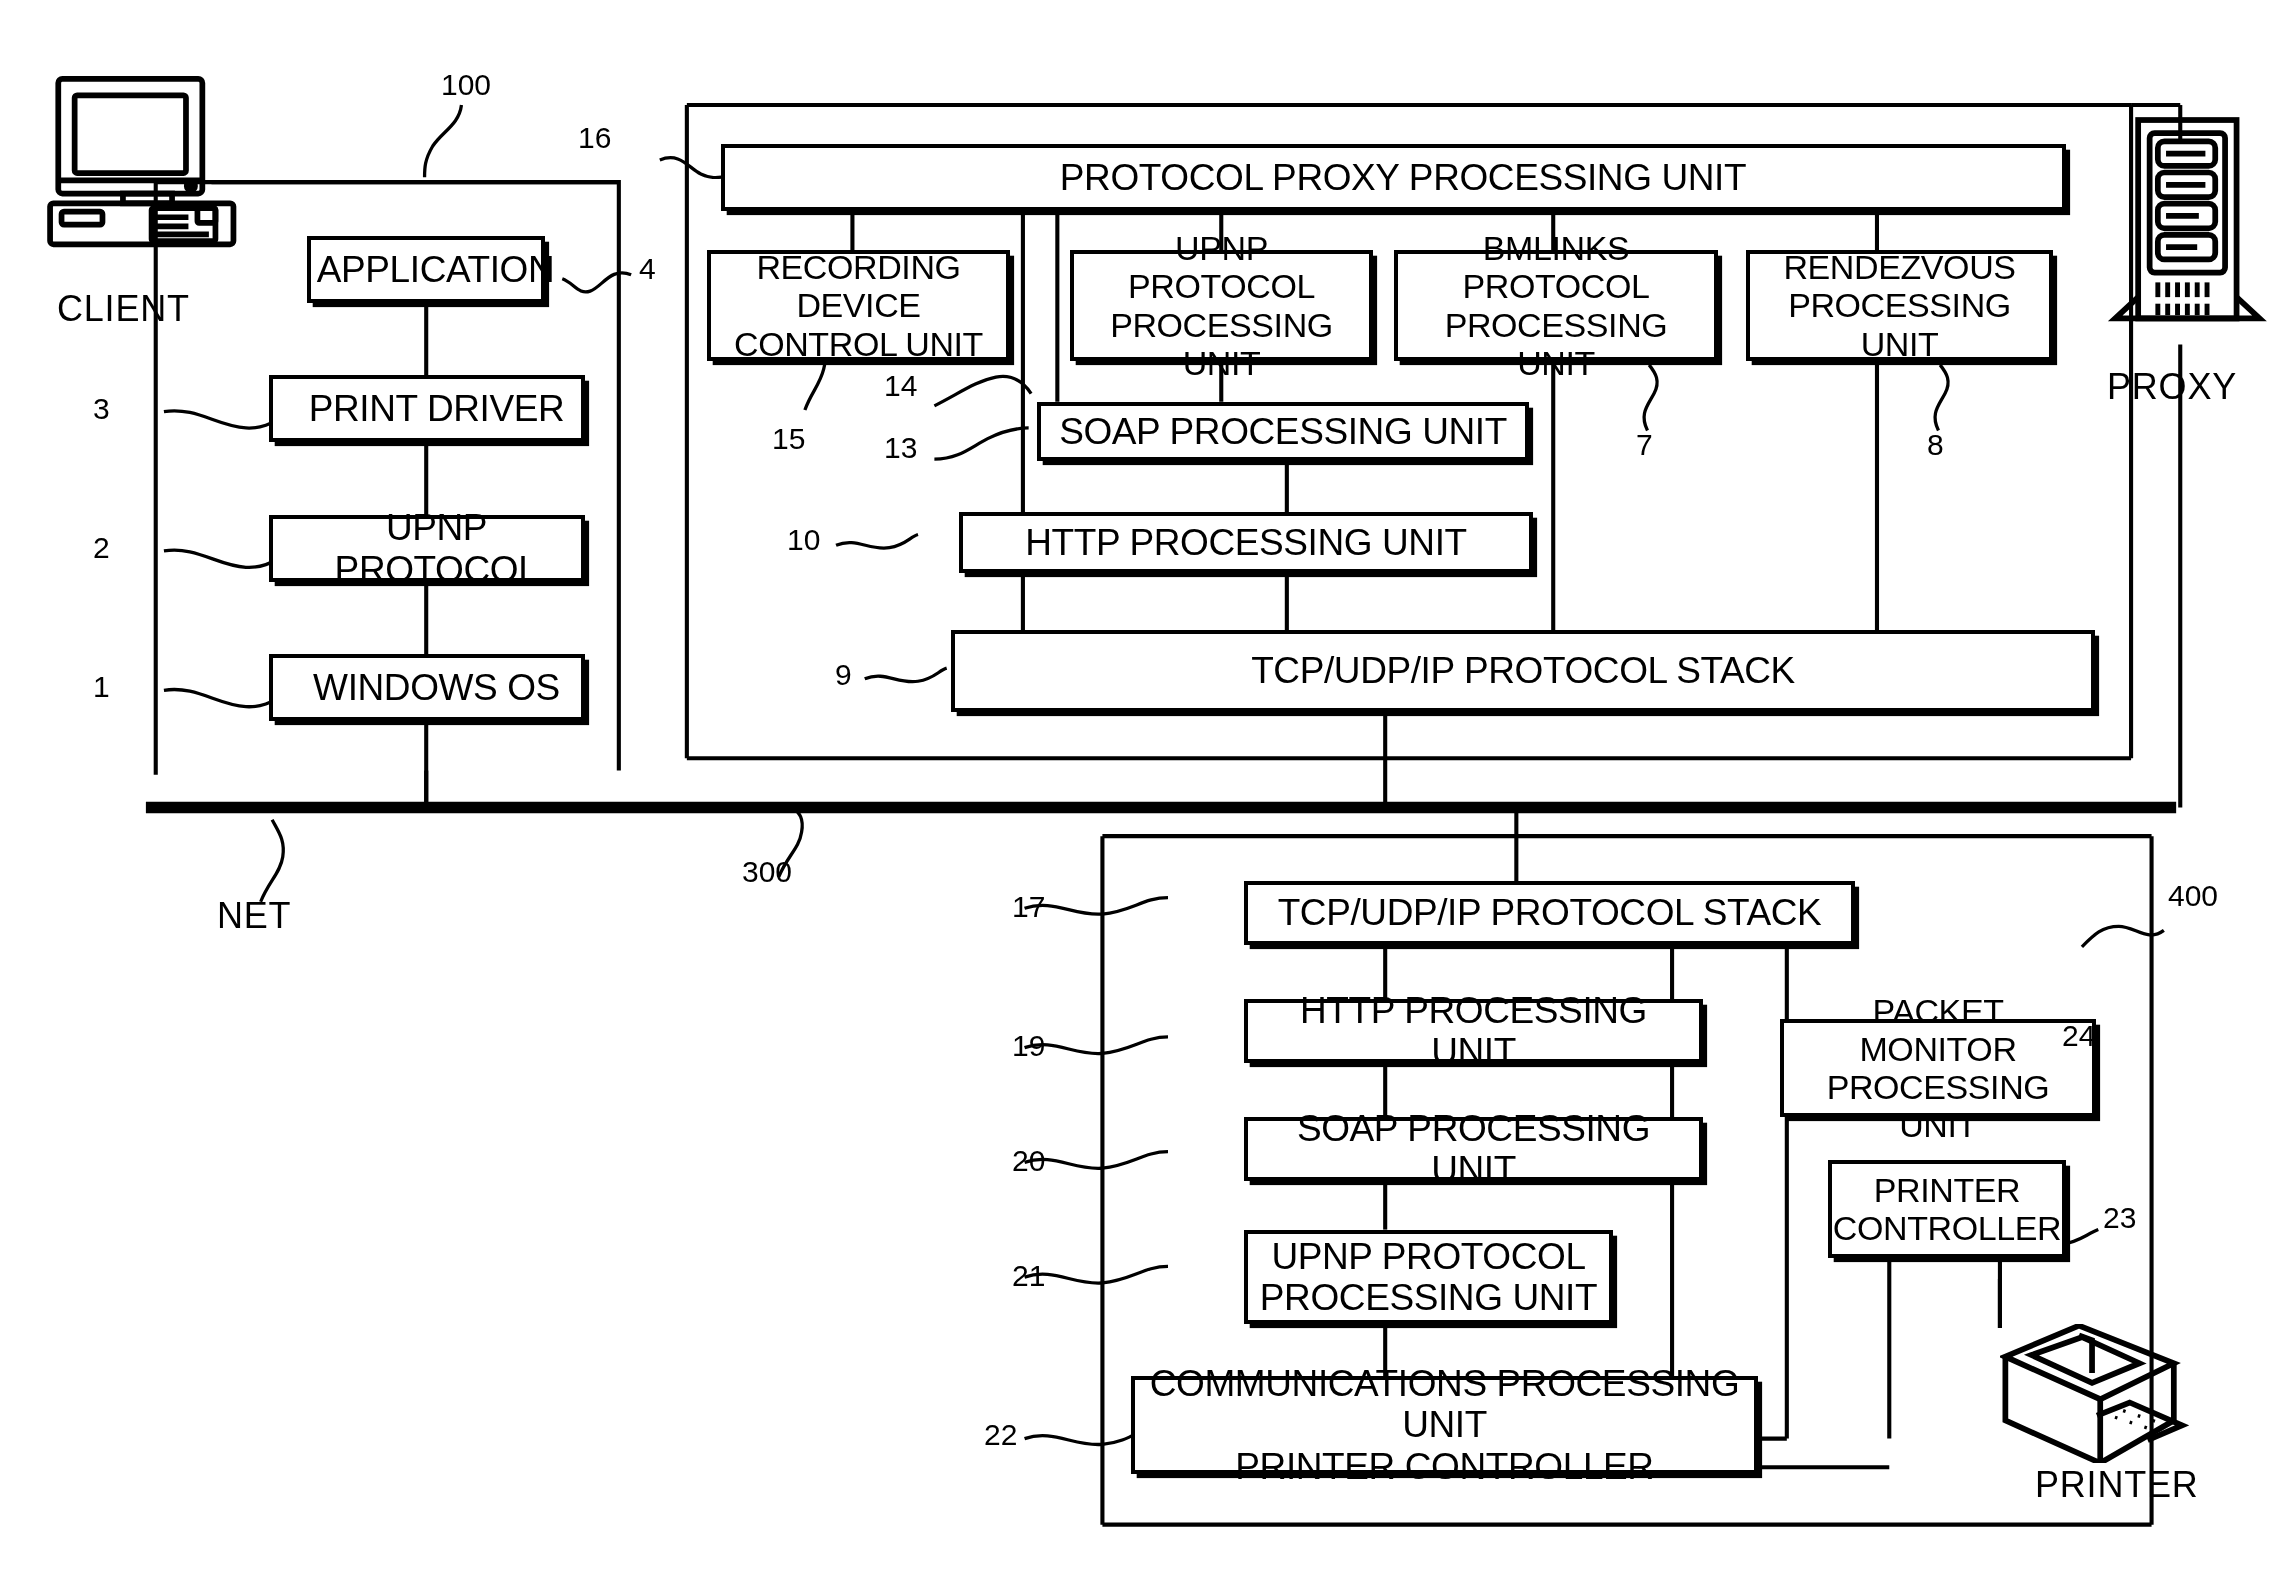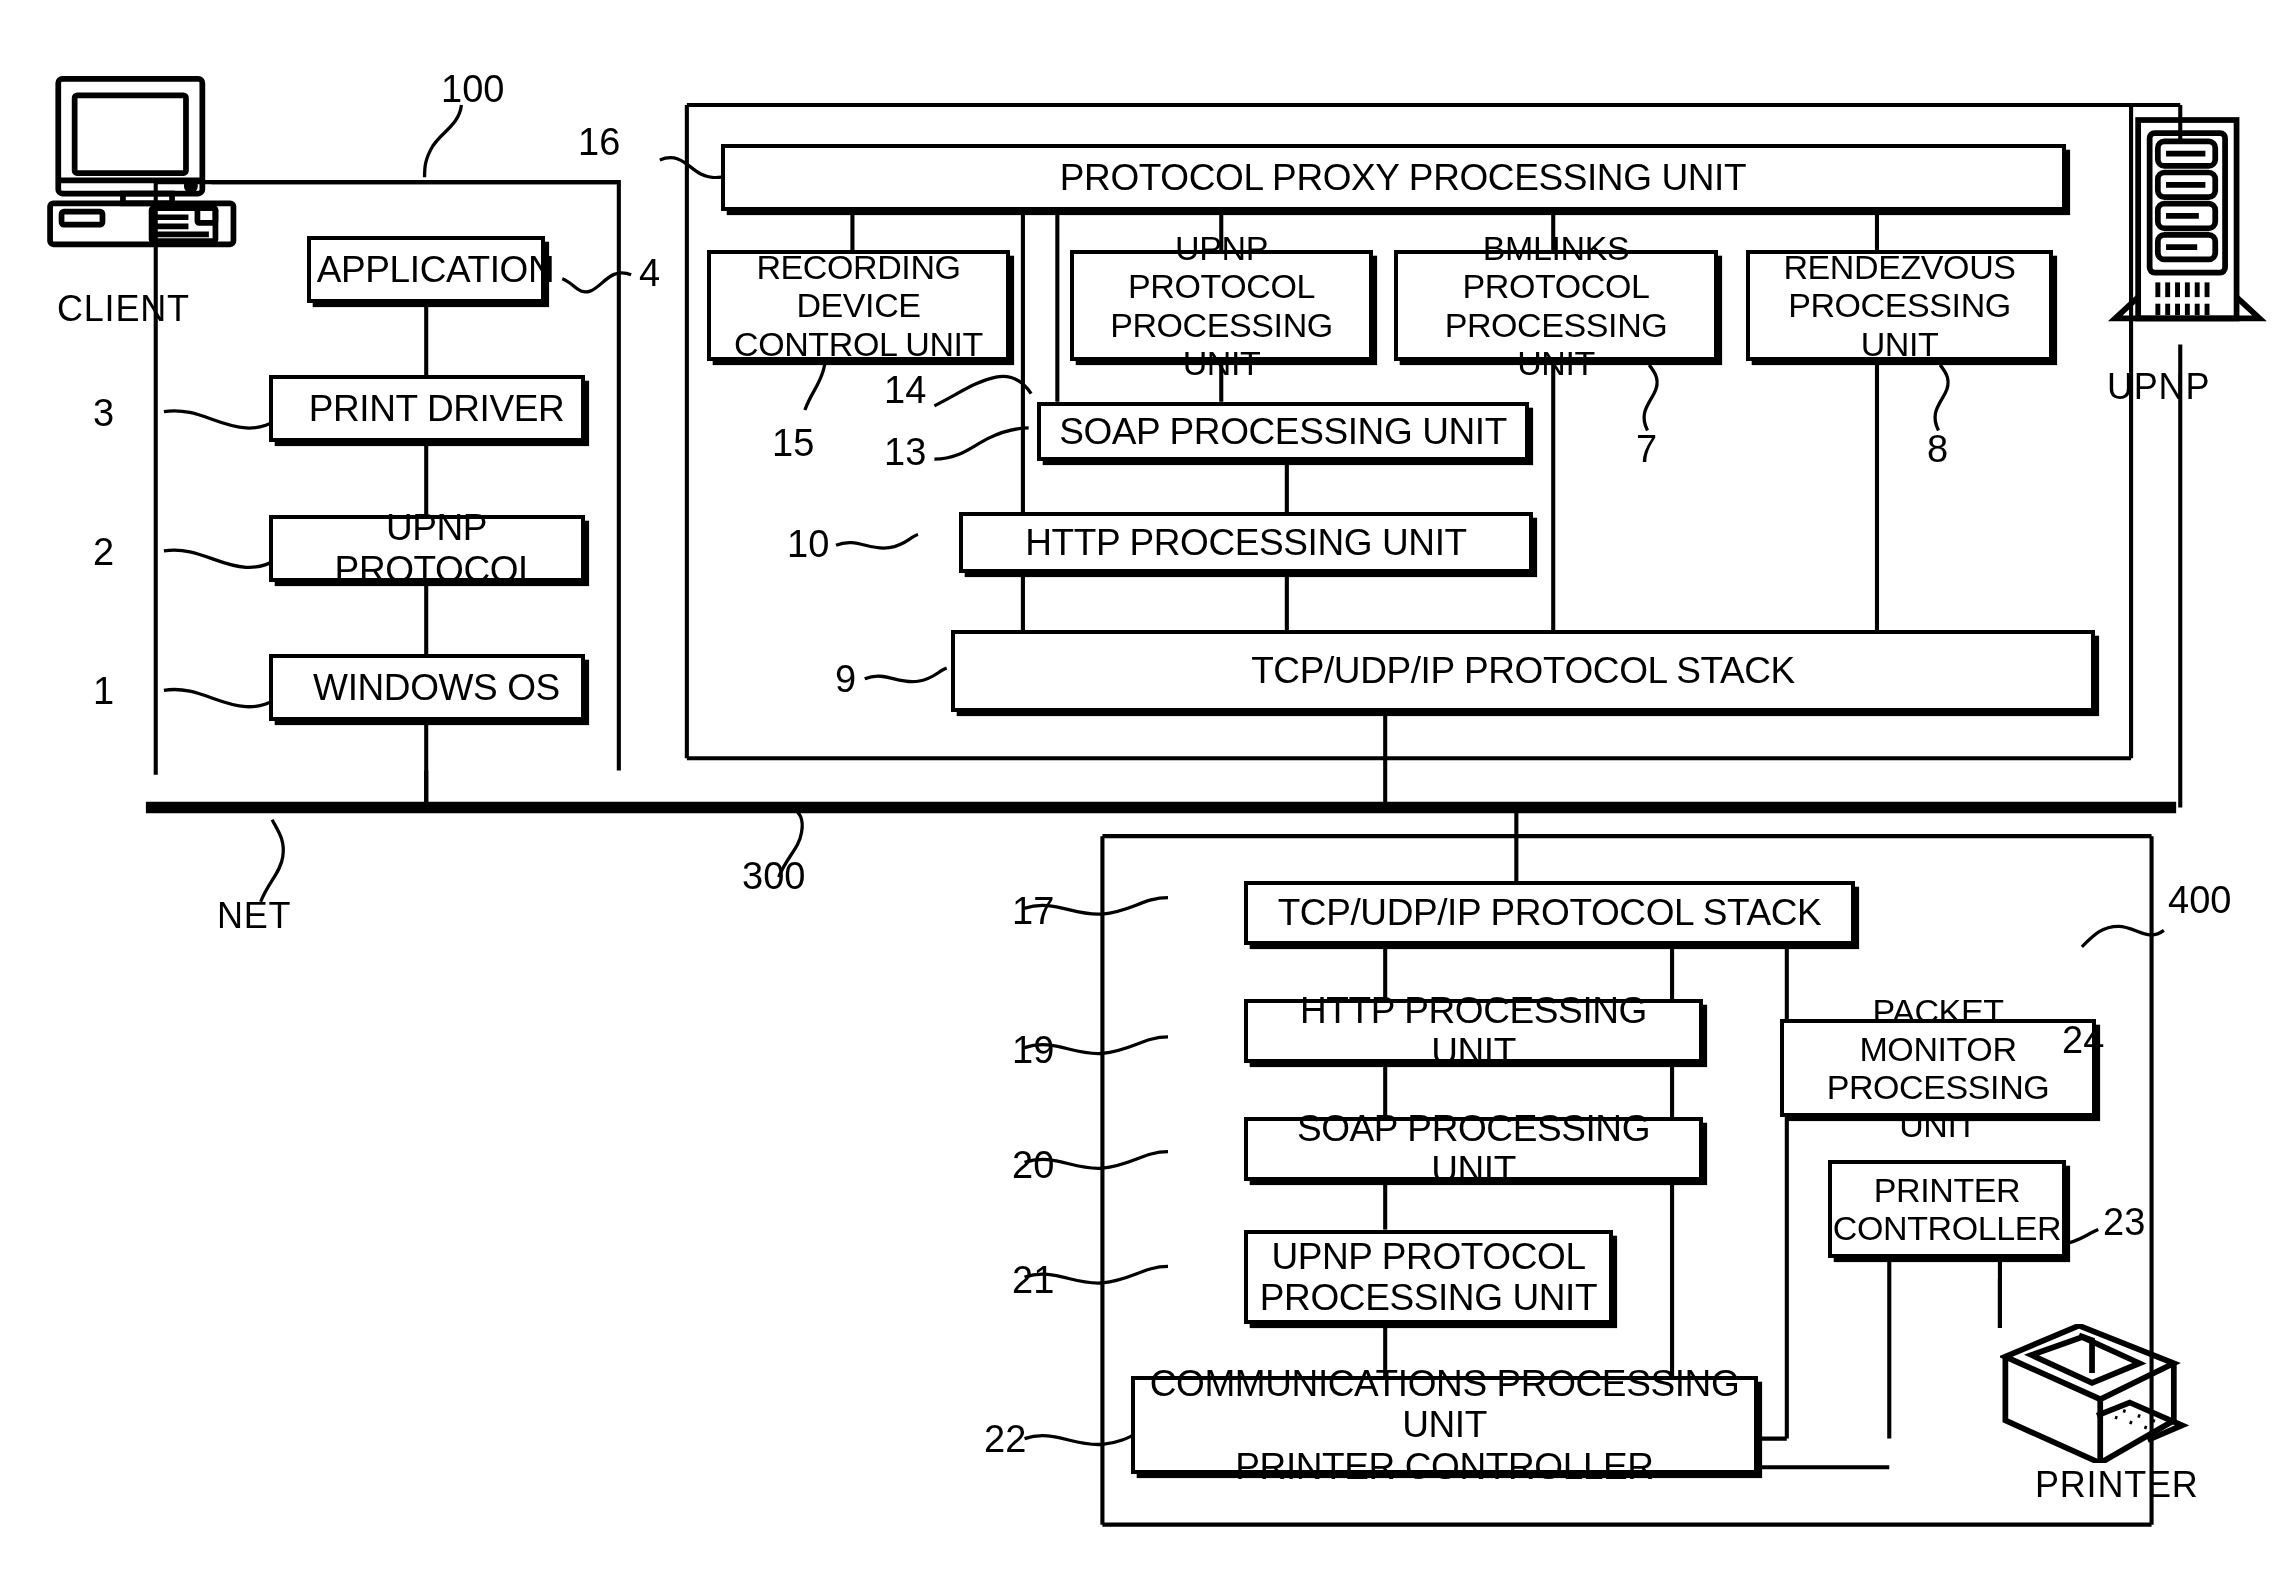--- a/index.html
+++ b/index.html
@@ -44,21 +44,21 @@
   }
   .box span { display: block; padding: 0 4.9px; }
   
   .lbl {
     position: absolute;
     color: #000;
     font-family: "Liberation Sans", sans-serif;
     white-space: nowrap;
     line-height: 1;
   }
-  .refnum { font-size: 38px; letter-spacing: 0px; }
+  .refnum { font-size: 30px; letter-spacing: 0px; }
   .devlbl { font-size: 36px; letter-spacing: 0.8px; }
   .t40 { font-size: 34px; }
   .t42 { font-size: 37px; }
   .t44 { font-size: 37px; padding-left: 19px; }
   
   .icon-wrap { position: absolute; }
 </style>
 </head>
 <body>
 
@@ -229,21 +229,21 @@
           <line x1="74" y1="230" x2="74" y2="244"></line>
           <line x1="86" y1="230" x2="86" y2="244"></line>
           <line x1="98" y1="230" x2="98" y2="244"></line>
           <line x1="110" y1="230" x2="110" y2="244"></line>
           <line x1="122" y1="230" x2="122" y2="244"></line>
         </g>
         <polyline points="38,222 10,248 186,248 158,222"></polyline>
       </g>
     </svg>
   </div>
-  <div class="lbl devlbl" style="left:2107px; top:369px;">UPNP</div>
+  <div class="lbl devlbl" style="left:2107px; top:369px;">PROXY</div>
 
   <div class="icon-wrap" style="left:2000px; top:1324px;">
     <svg width="189" height="139" viewBox="0 0 230 170">
       <g fill="none" stroke="#000" stroke-width="7">
         <polygon points="6,40 96,2 212,48 122,92"></polygon>
         <polyline points="6,40 6,118 122,170 122,92"></polyline>
         <polyline points="212,48 212,118 122,170"></polyline>
         <path d="M 38 38 L 100 16 L 170 48 L 112 72 Z"></path>
         <path d="M 96 14 L 112 20 L 112 60"></path>
         <polyline points="118,112 158,96 222,124 180,142"></polyline>

